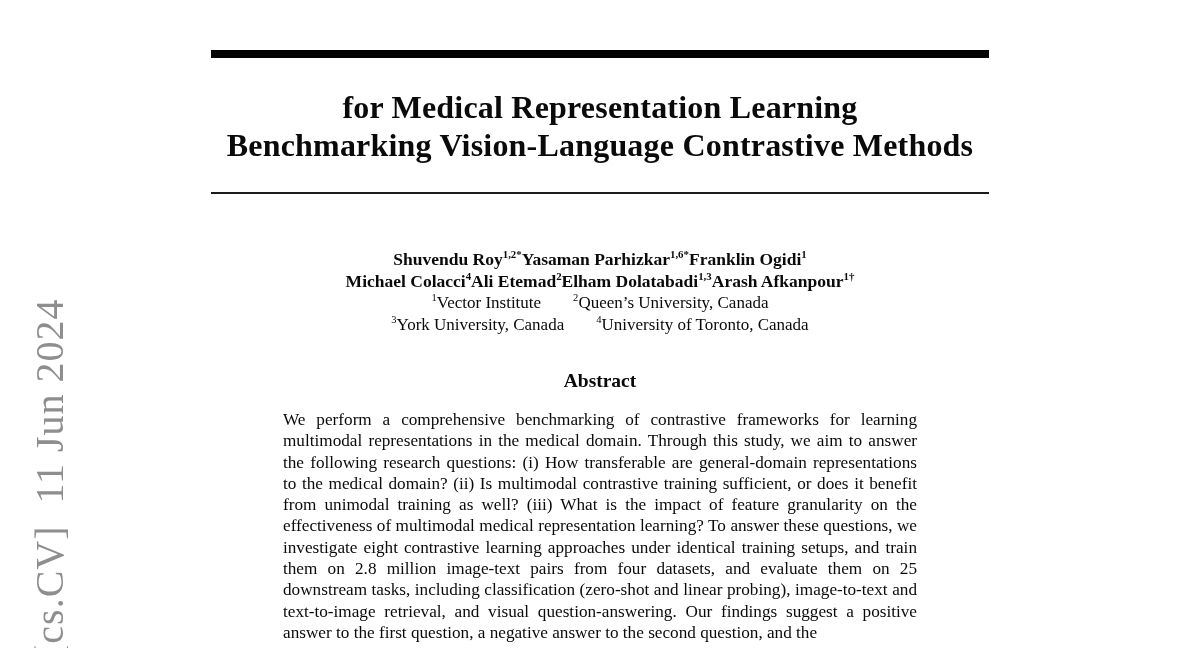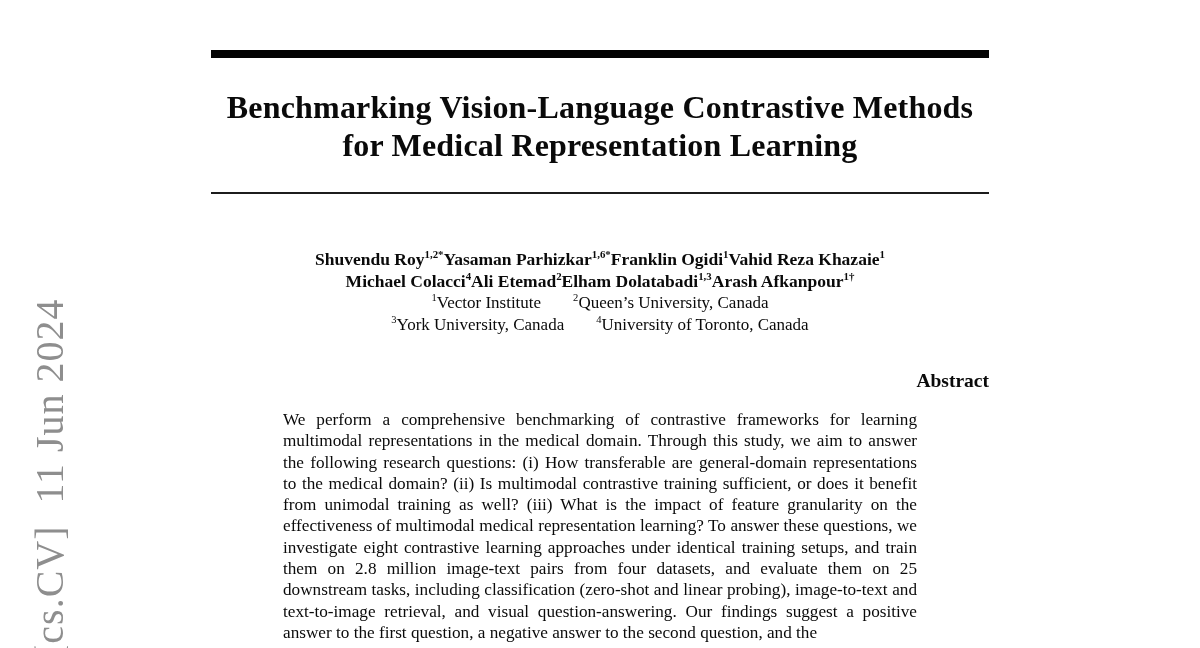--- a/index.html
+++ b/index.html
@@ -63,21 +63,21 @@
     line-height: 22px;
     white-space: nowrap;
   }
   sup {
     font-size: 62%;
     vertical-align: super;
     line-height: 0;
   }
   .abstract-heading {
     margin-top: 33px;
-    text-align: right;
+    text-align: center;
     font-size: 19.5px;
     line-height: 24px;
     font-weight: 700;
   }
   .abstract-text {
     width: 634px;
     margin: 16px auto 0;
     font-size: 17.2px;
     line-height: 21.3px;
     text-align: justify;
@@ -86,32 +86,31 @@
 </head>
 <body>
 
 <div class="arxiv-stamp" style="color: rgb(142, 142, 142);">[cs.CV]  11 Jun 2024</div>
 
 <div class="content">
 
   <div class="rule-thick"></div>
 
   <div class="title">
+    <div>for Medical Representation Learning</div>
     <div>Benchmarking Vision-Language Contrastive Methods</div>
-    <div>for Medical Representation Learning</div>
   </div>
 
   <div class="rule-thin"></div>
 
   <div class="authors">
     <div class="author-row">
         <span>Shuvendu Roy<sup>1,2*</sup></span>
         <span>Yasaman Parhizkar<sup>1,6*</sup></span>
         <span>Franklin Ogidi<sup>1</sup></span>
-        <span>Vahid Reza Khazaie<sup>1</sup></span>
       </div>
     <div class="author-row">
         <span>Michael Colacci<sup>4</sup></span>
         <span>Ali Etemad<sup>2</sup></span>
         <span>Elham Dolatabadi<sup>1,3</sup></span>
         <span>Arash Afkanpour<sup>1†</sup></span>
       </div>
     <div class="affil-row">
         <span><sup>1</sup>Vector Institute</span>
         <span><sup>2</sup>Queen’s University, Canada</span>

